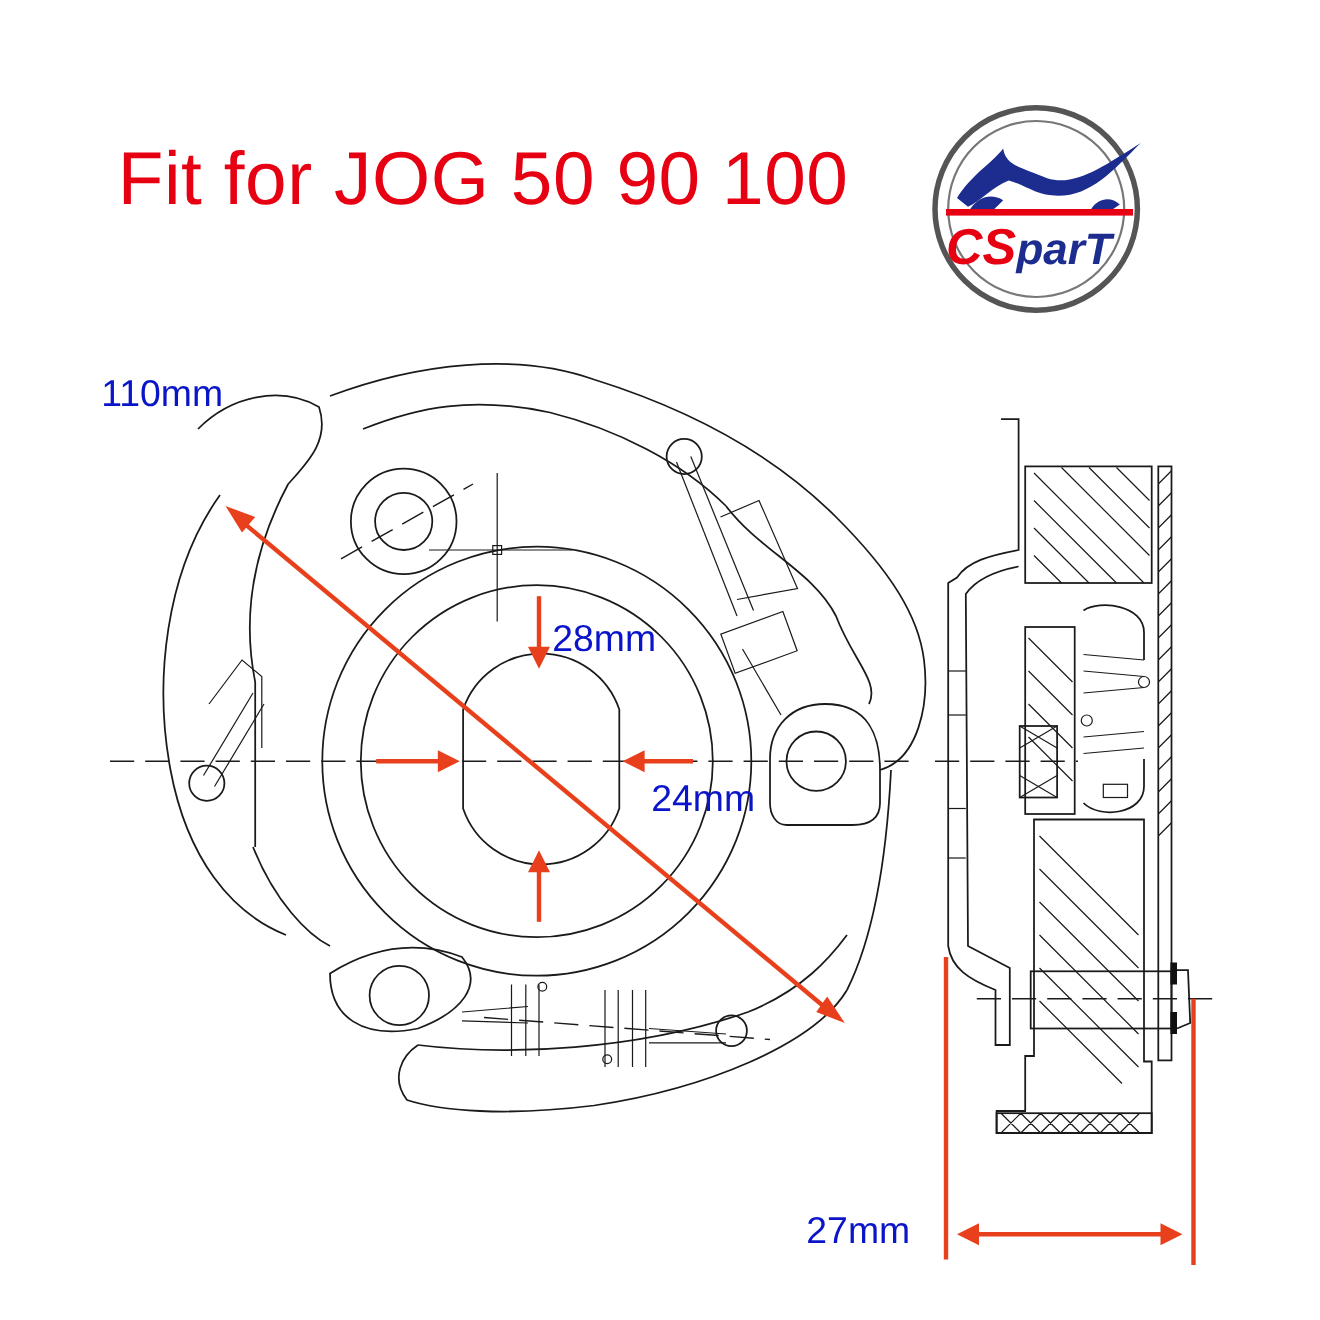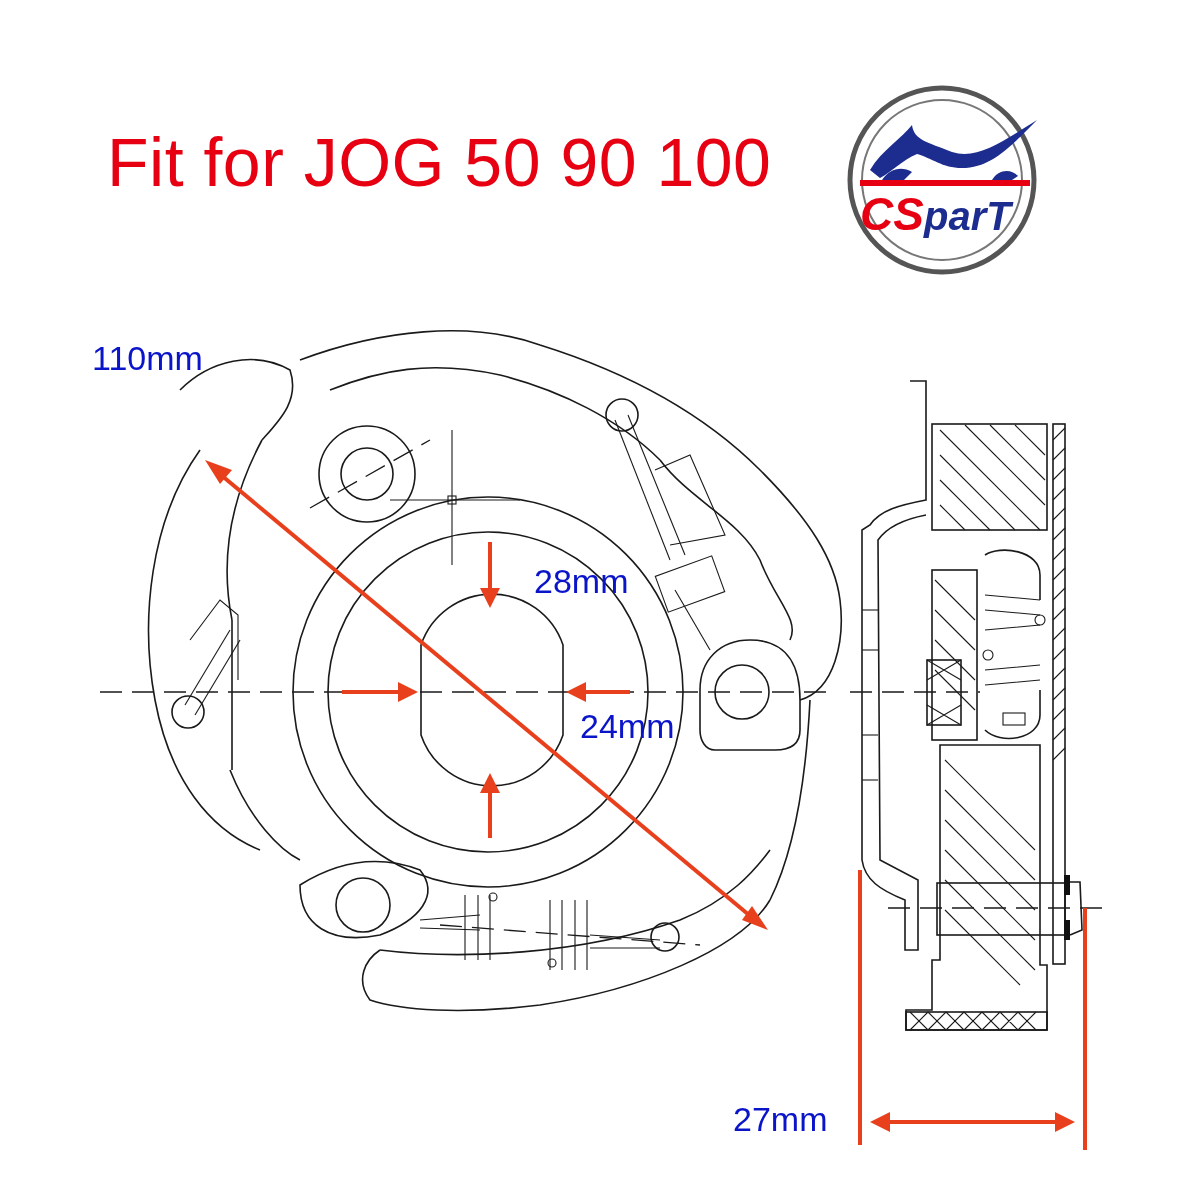--- a/index.html
+++ b/index.html
@@ -1,21 +1,21 @@
 <!DOCTYPE html>
 <html><head>
 <meta charset="utf-8">
 <style>
   html, body { margin: 0; padding: 0; background: #ffffff; }
   body { width: 1200px; height: 1200px; position: relative; overflow: hidden;
          font-family: "Liberation Sans", sans-serif; }
   .title { position: absolute; left: 107px; top: 128px; font-size: 68px; color: #e60012;
            line-height: 1; letter-spacing: 0.5px; white-space: nowrap; }
   .dim { position: absolute; color: #0a14c8; font-size: 34px; line-height: 1; white-space: nowrap; }
-  .logo { position: absolute; left: 842px; top: 80px; width: 200px; height: 200px; }
+  .logo { position: absolute; left: 842px; top: 90px; width: 200px; height: 200px; }
   svg.drawing { position: absolute; left: 0; top: 0; }
   .ln { fill: none; stroke: #1a1a1a; stroke-width: 1.6; }
   .thin { fill: none; stroke: #1a1a1a; stroke-width: 1.1; }
   .dash { fill: none; stroke: #1a1a1a; stroke-width: 1.3; stroke-dasharray: 22 10; }
   .red { stroke: #e8401c; stroke-width: 4; fill: none; }
   .redfill { fill: #e8401c; }
 </style>
 </head>
 <body>
 
@@ -150,15 +150,15 @@
 
     <line class="red" x1="860" y1="870" x2="860" y2="1145"></line>
     <line class="red" x1="1085" y1="908" x2="1085" y2="1150"></line>
     <line class="red" x1="880" y1="1122" x2="1065" y2="1122"></line>
     <polygon class="redfill" points="870,1122 890,1112 890,1132"></polygon>
     <polygon class="redfill" points="1075,1122 1055,1112 1055,1132"></polygon>
   </g>
 </svg>
 
 <div class="dim" style="left:92px; top:341px;">110mm</div>
-<div class="dim" style="left:502px; top:564px;margin-left:32px;">28mm</div>
-<div class="dim" style="left:580px; top:709px;">24mm</div>
+<div class="dim" style="left:502px; top:564px;">28mm</div>
+<div class="dim" style="left:592px; top:709px;">24mm</div>
 <div class="dim" style="left:733px; top:1102px;text-align:right;">27mm</div>
 
 </body></html>

